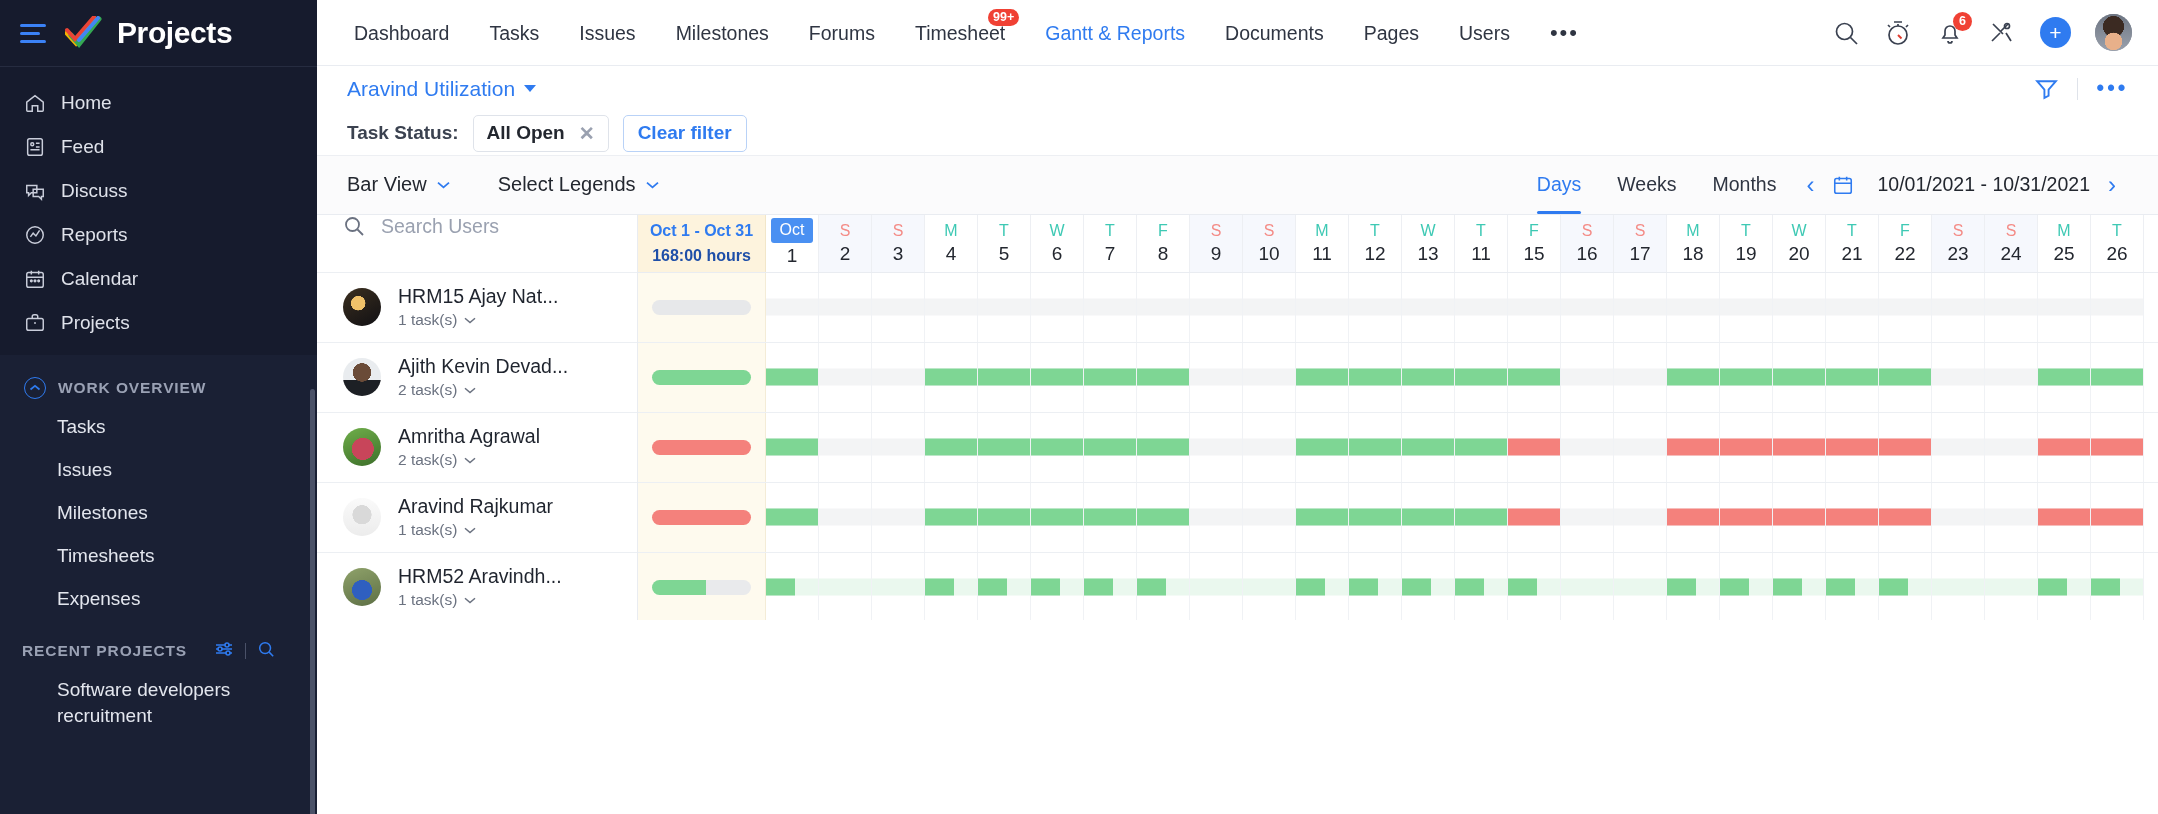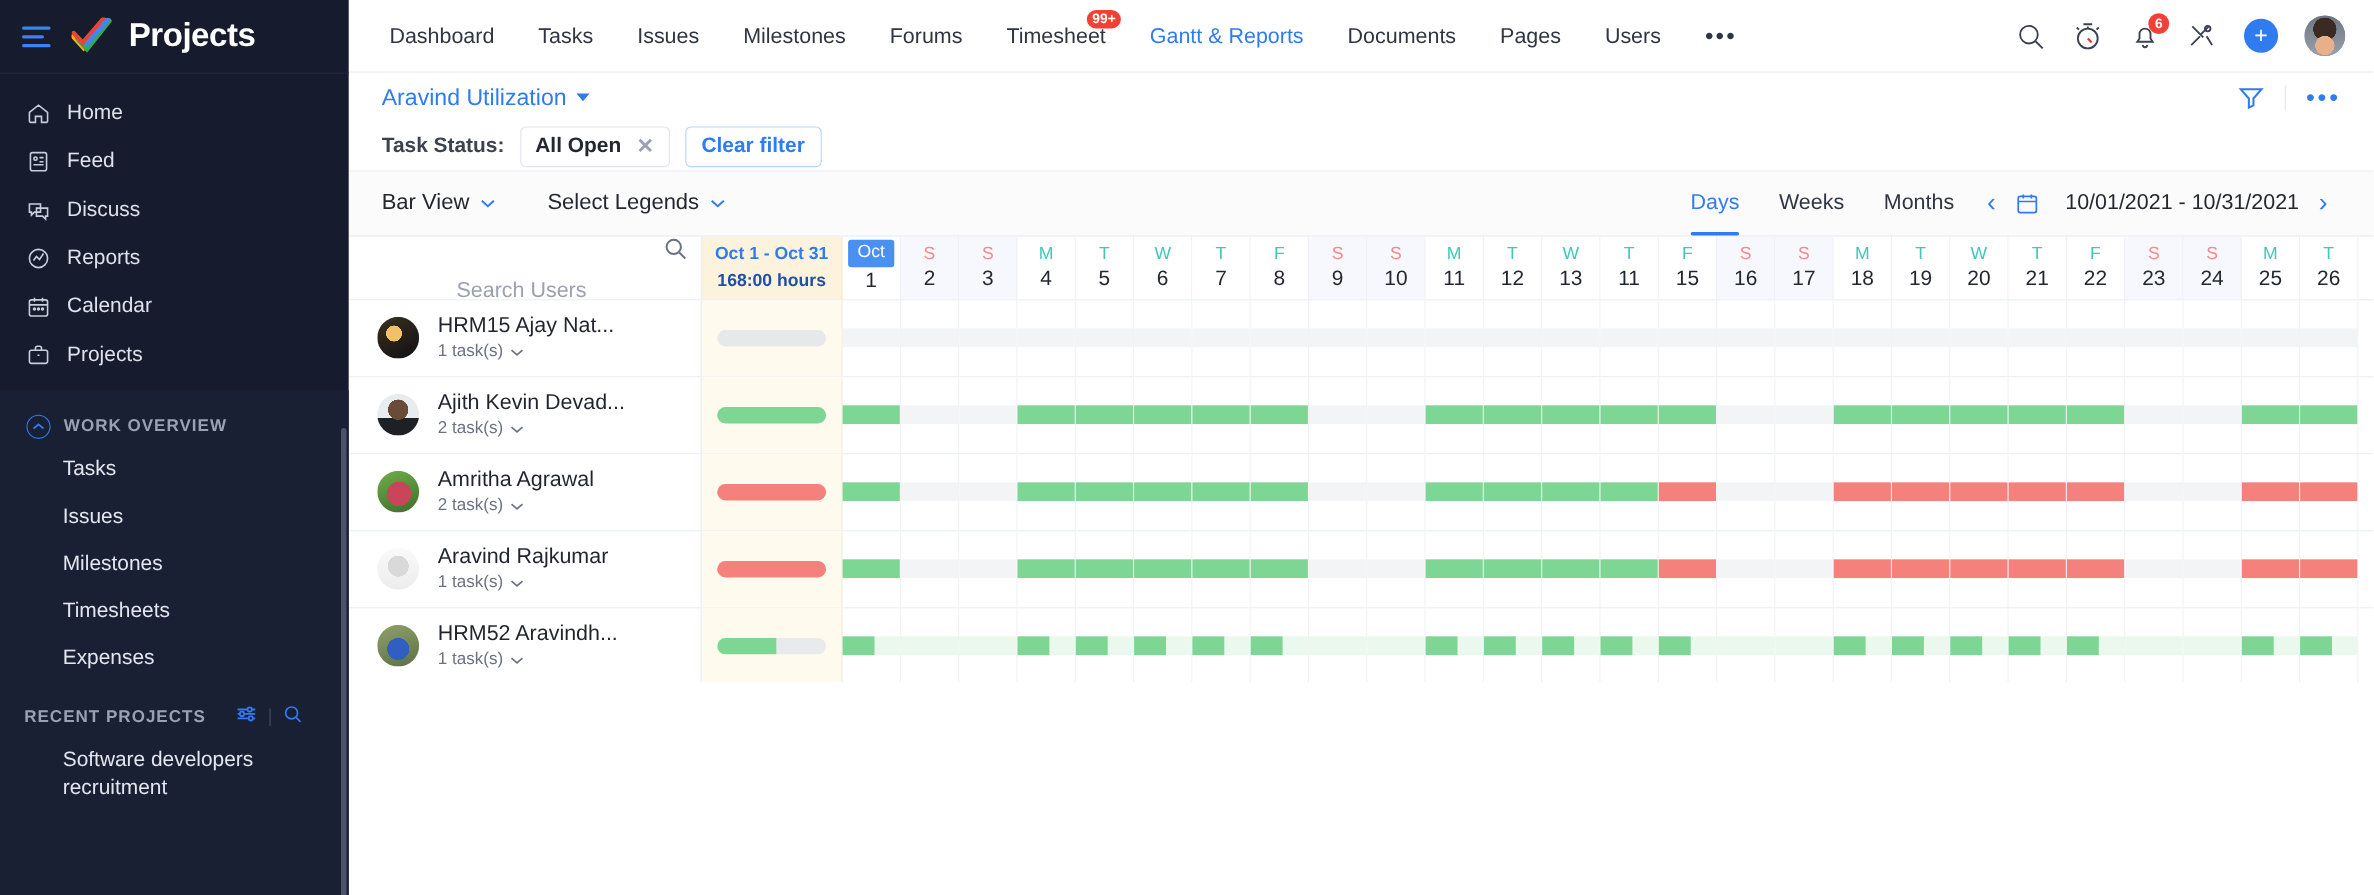--- a/index.html
+++ b/index.html
@@ -122,21 +122,21 @@
   .seg.active { color:#2f7bf0; }
   .seg.active:after { content:""; position:absolute; left:18px; right:18px; bottom:0; height:3px; background:#2f7bf0; border-radius:2px;}
   .nav-arrow { color:#2f7bf0; font-size:24px; padding:0 12px; cursor:pointer; line-height:1; display:flex; align-items:center;}
   .date-range { display:flex; align-items:center; gap:23px; font-size:19.5px; color:#23272f; padding:0 6px; }
   .cal-ico { width:22px;height:22px; color:#2f7bf0; }
   .cal-ico svg{display:block;width:22px;height:22px;}
 
   
   .gantt { flex:1 1 auto; display:flex; min-height:0; overflow:hidden; }
   .users-col { width:321px; flex:0 0 321px; border-right:1px solid #e9ecf1; }
-  .search-users { height:58px; display:flex; align-items:flex-end; gap:16px; padding:0 12px 0 26px; border-bottom:1px solid #eceff3;flex-direction:column;}
+  .search-users { height:58px; display:flex; align-items:flex-start; gap:16px; padding:0 12px 0 26px; border-bottom:1px solid #eceff3;}
   .search-users svg { width:22px;height:22px;color:#6a7180; display:block;}
   .search-users input {
     border:none; outline:none; font-size:19.5px; color:#23272f; width:210px;
     font-family:"Liberation Sans", sans-serif; background:transparent;
   }
   .search-users input::placeholder { color:#9aa1b0; }
   .user-row { height:70px; display:flex; align-items:center; gap:17px; padding-left:26px; border-bottom:1px solid #eceff3; }
   .uavatar { width:38px;height:38px;border-radius:50%;flex:0 0 38px; overflow:hidden; position:relative; background:#dfe2e9;}
   .uinfo { min-width:0; }
   .uname { font-size:19.5px; color:#1f242e; white-space:nowrap; overflow:hidden; text-overflow:ellipsis; max-width:205px;}

